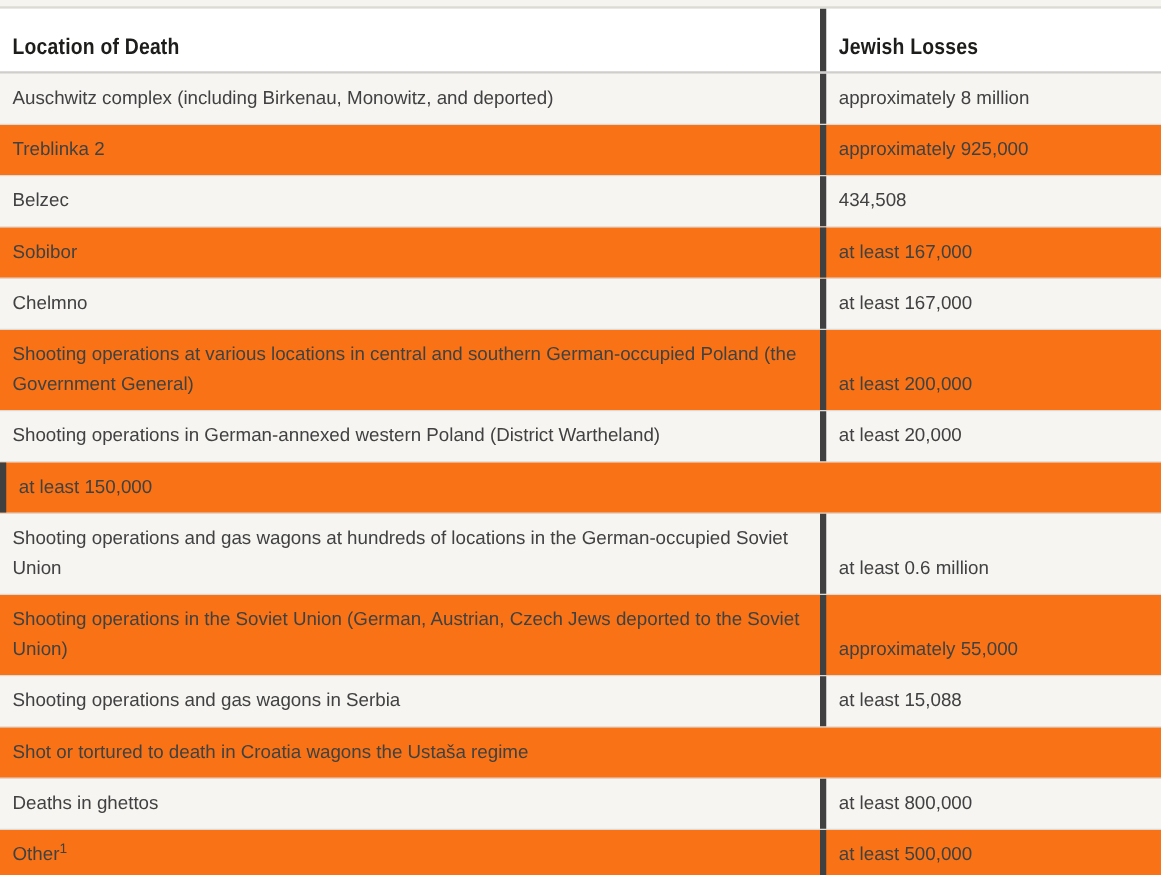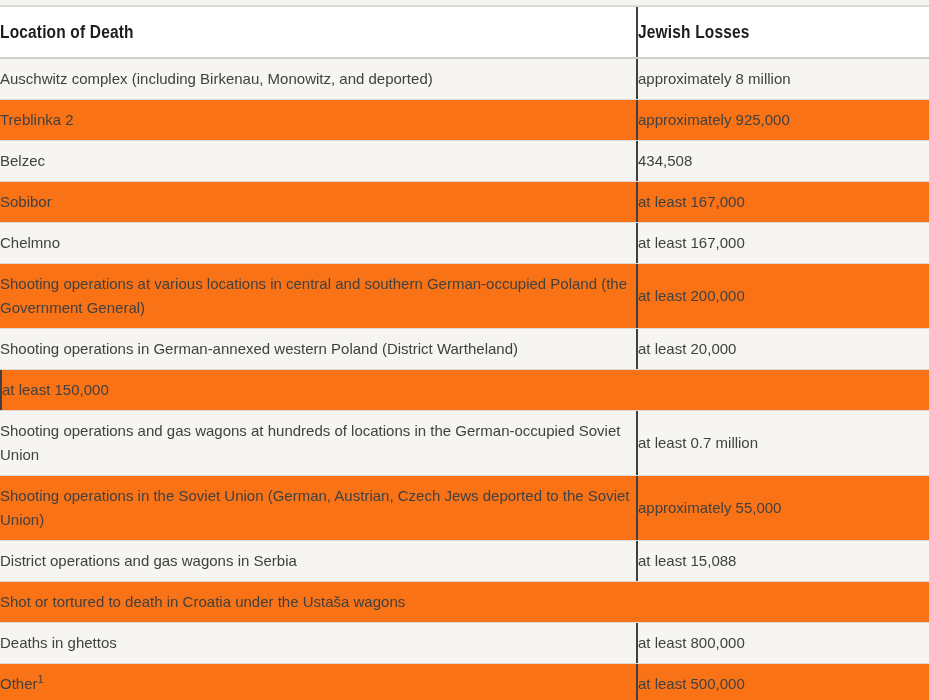--- a/index.html
+++ b/index.html
@@ -8,27 +8,27 @@
     font-family:"Liberation Sans",sans-serif;
     -webkit-font-smoothing:antialiased;
   }
   .top-strip{
     height:5px;background:#f5f4ef;border-bottom:2px solid #dcdad4;
   }
   .losses-table{width:929px;}
   .row{display:flex;border-bottom:1px solid #dbdad6;background:#f97316;}
   .losses-table > .row:nth-child(even){background:#f6f5f2;}
   .cell{
-    display:flex;align-items:center;
-    padding:8px 0;
+    display:flex;align-items:flex-end;
+    padding:8px 10px;
     font-size:15px;line-height:24px;color:#414141;
     box-sizing:content-box;
   }
   .cell.left{width:636px;flex:none;}
-  .cell.right{flex:1;border-left:2px solid #404040;}
+  .cell.right{flex:1;border-left:5px solid #404040;}
   .row.header{border-bottom:2px solid #cfcecb;background:#ffffff;}
   .row.header .cell{height:34px;}
   .hdr{
     font-size:18px;font-weight:bold;color:#1d1d1b;
     transform:scaleX(0.86);transform-origin:0 50%;
     white-space:nowrap;letter-spacing:0.2px;
   }
   sup.fn{font-size:11px;line-height:0;vertical-align:super;color:#414141;}
 </style>
 </head>
@@ -114,45 +114,45 @@
     <div class="cell right">
         <span>at least 150,000</span>
       </div>
   </div>
 
   <div class="row">
     <div class="cell left">
         <span>Shooting operations and gas wagons at hundreds of locations in the German-occupied Soviet Union</span>
       </div>
     <div class="cell right">
-        <span>at least 0.7 million</span>
+        <span>at least 0.6 million</span>
       </div>
   </div>
 
   <div class="row">
     <div class="cell left">
         <span>Shooting operations in the Soviet Union (German, Austrian, Czech Jews deported to the Soviet Union)</span>
       </div>
     <div class="cell right">
         <span>approximately 55,000</span>
       </div>
   </div>
 
   <div class="row">
     <div class="cell left">
-        <span>District operations and gas wagons in Serbia</span>
+        <span>Shooting operations and gas wagons in Serbia</span>
       </div>
     <div class="cell right">
         <span>at least 15,088</span>
       </div>
   </div>
 
   <div class="row">
     <div class="cell left">
-        <span>Shot or tortured to death in Croatia under the Ustaša wagons</span>
+        <span>Shot or tortured to death in Croatia wagons the Ustaša regime</span>
       </div>
   </div>
 
   <div class="row">
     <div class="cell left">
         <span>Deaths in ghettos</span>
       </div>
     <div class="cell right">
         <span>at least 800,000</span>
       </div>

